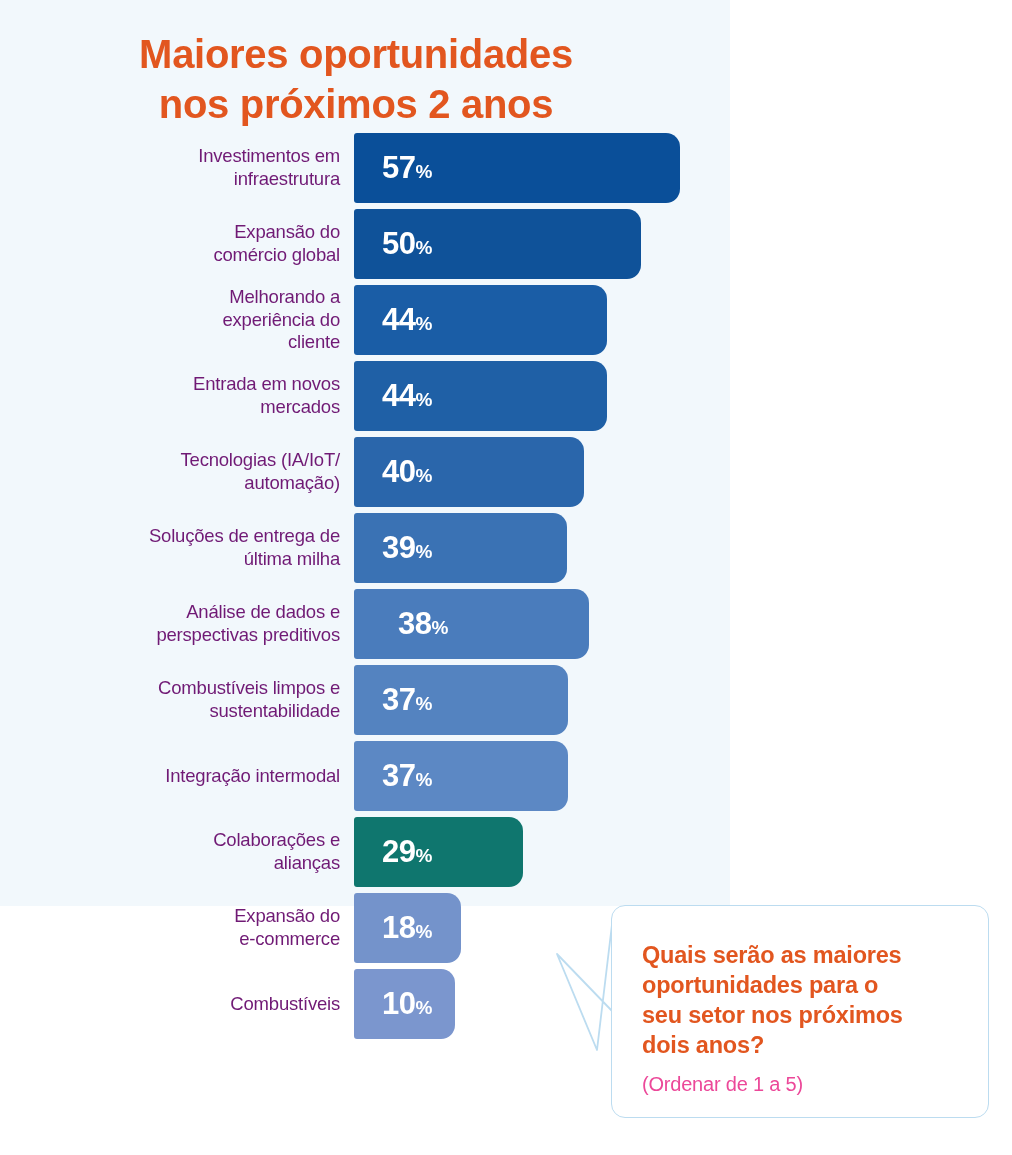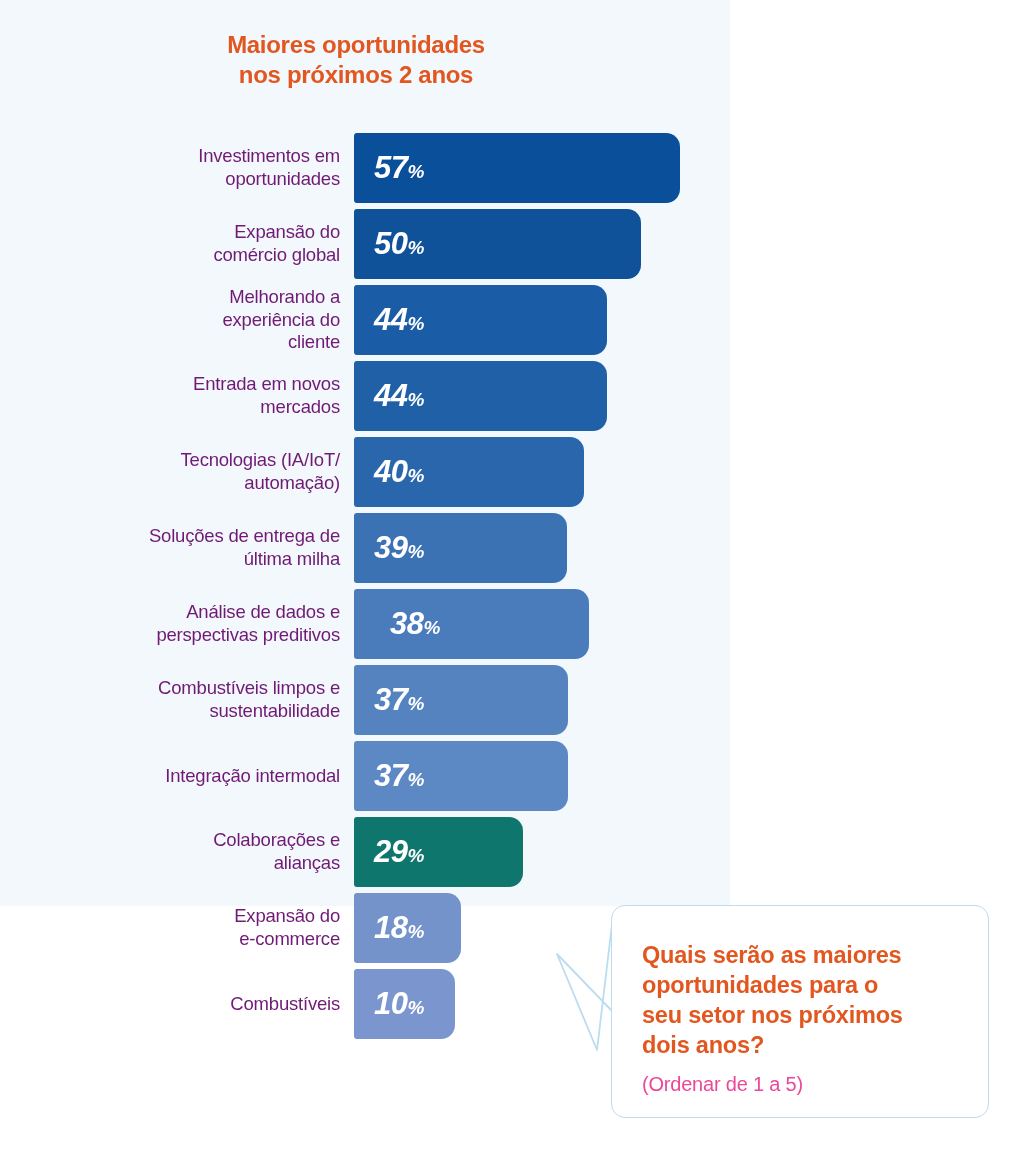--- a/index.html
+++ b/index.html
@@ -14,21 +14,21 @@
 
   .panel{
     position:absolute;left:0;top:0;width:730px;height:906px;
     background:#f2f8fc;
   }
 
   .title{
     position:absolute;left:0;top:30px;width:712px;
     text-align:center;
     color:#e2561f;
-    font-size:24px;
+    font-size:40px;
     font-weight:bold;
     line-height:1.24;
     letter-spacing:-0.3px;
   }
   .title .l2{display:block;}
 
   .chart{
     position:absolute;left:0;top:133px;width:730px;
   }
   .row{
@@ -54,24 +54,23 @@
     top:0;
     height:70px;
     border-radius:3px 14px 14px 3px;
     display:flex;
     align-items:center;
   }
   .bar-value{
     color:#ffffff;
     font-size:31px;
     font-weight:bold;
-    margin-left:20px;
+    margin-left:28px;
     letter-spacing:-0.5px;
     white-space:nowrap;
-    font-style:italic;
   }
   .bar-value .pct{
     font-size:19px;
     font-weight:bold;
     letter-spacing:0;
   }
 
   
   .callout-wrap{
     position:absolute;
@@ -117,21 +116,21 @@
 
   <div class="panel"></div>
 
   <div class="title">
     <span>Maiores oportunidades</span>
     <span class="l2">nos próximos 2 anos</span>
   </div>
 
   <div class="chart" id="chart">
       <div class="row">
-        <div class="row-label"><span>Investimentos em</span><br><span>oportunidades</span></div>
+        <div class="row-label"><span>Investimentos em</span><br><span>infraestrutura</span></div>
         <div class="bar" style="width: 326px; background: rgb(10, 79, 153);">
           <div class="bar-value"><span>57</span><span class="pct">%</span></div>
         </div>
       </div>
       <div class="row">
         <div class="row-label"><span>Expansão do</span><br><span>comércio global</span></div>
         <div class="bar" style="width: 286.625px; background: rgb(15, 82, 153);">
           <div class="bar-value"><span>50</span><span class="pct">%</span></div>
         </div>
       </div>

